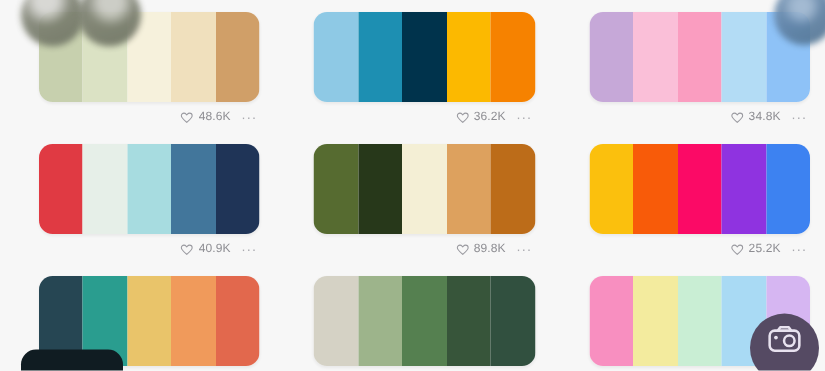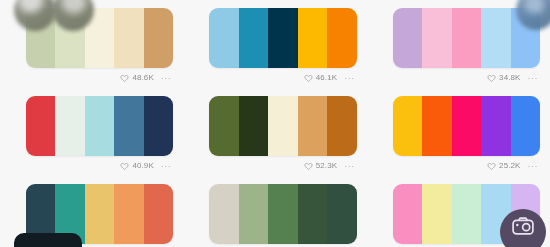--- a/index.html
+++ b/index.html
@@ -170,21 +170,21 @@
         <div class="swatch" style="background: rgb(252, 185, 0);"></div>
         <div class="swatch" style="background: rgb(246, 130, 0);"></div>
       </div>
       <div class="card-meta">
         <div class="like-group">
           <span class="heart-icon">
             <svg viewBox="0 0 24 24" fill="none" xmlns="http://www.w3.org/2000/svg">
               <path d="M12 20.2l-1.5-1.36C5.3 14.2 2.4 11.6 2.4 8.4 2.4 5.8 4.4 3.8 7 3.8c1.5 0 2.9.7 3.8 1.8L12 6.9l1.2-1.3c.9-1.1 2.3-1.8 3.8-1.8 2.6 0 4.6 2 4.6 4.6 0 3.2-2.9 5.8-8.1 10.44L12 20.2z" stroke="#9a9aa0" stroke-width="1.9" stroke-linejoin="round"></path>
             </svg>
           </span>
-          <span class="like-count">46.1K</span>
+          <span class="like-count">36.2K</span>
         </div>
         <span class="more-icon">···</span>
       </div>
     </div>
     <div class="card">
       <div class="swatches">
         <div class="swatch" style="background: rgb(198, 168, 216);"></div>
         <div class="swatch" style="background: rgb(250, 191, 216);"></div>
         <div class="swatch" style="background: rgb(250, 157, 192);"></div>
         <div class="swatch" style="background: rgb(179, 220, 245);"></div>
@@ -230,21 +230,21 @@
         <div class="swatch" style="background: rgb(221, 161, 94);"></div>
         <div class="swatch" style="background: rgb(188, 108, 25);"></div>
       </div>
       <div class="card-meta">
         <div class="like-group">
           <span class="heart-icon">
             <svg viewBox="0 0 24 24" fill="none" xmlns="http://www.w3.org/2000/svg">
               <path d="M12 20.2l-1.5-1.36C5.3 14.2 2.4 11.6 2.4 8.4 2.4 5.8 4.4 3.8 7 3.8c1.5 0 2.9.7 3.8 1.8L12 6.9l1.2-1.3c.9-1.1 2.3-1.8 3.8-1.8 2.6 0 4.6 2 4.6 4.6 0 3.2-2.9 5.8-8.1 10.44L12 20.2z" stroke="#9a9aa0" stroke-width="1.9" stroke-linejoin="round"></path>
             </svg>
           </span>
-          <span class="like-count">52.3K</span>
+          <span class="like-count">89.8K</span>
         </div>
         <span class="more-icon">···</span>
       </div>
     </div>
     <div class="card">
       <div class="swatches">
         <div class="swatch" style="background: rgb(251, 192, 13);"></div>
         <div class="swatch" style="background: rgb(248, 91, 9);"></div>
         <div class="swatch" style="background: rgb(251, 10, 102);"></div>
         <div class="swatch" style="background: rgb(143, 51, 224);"></div>

